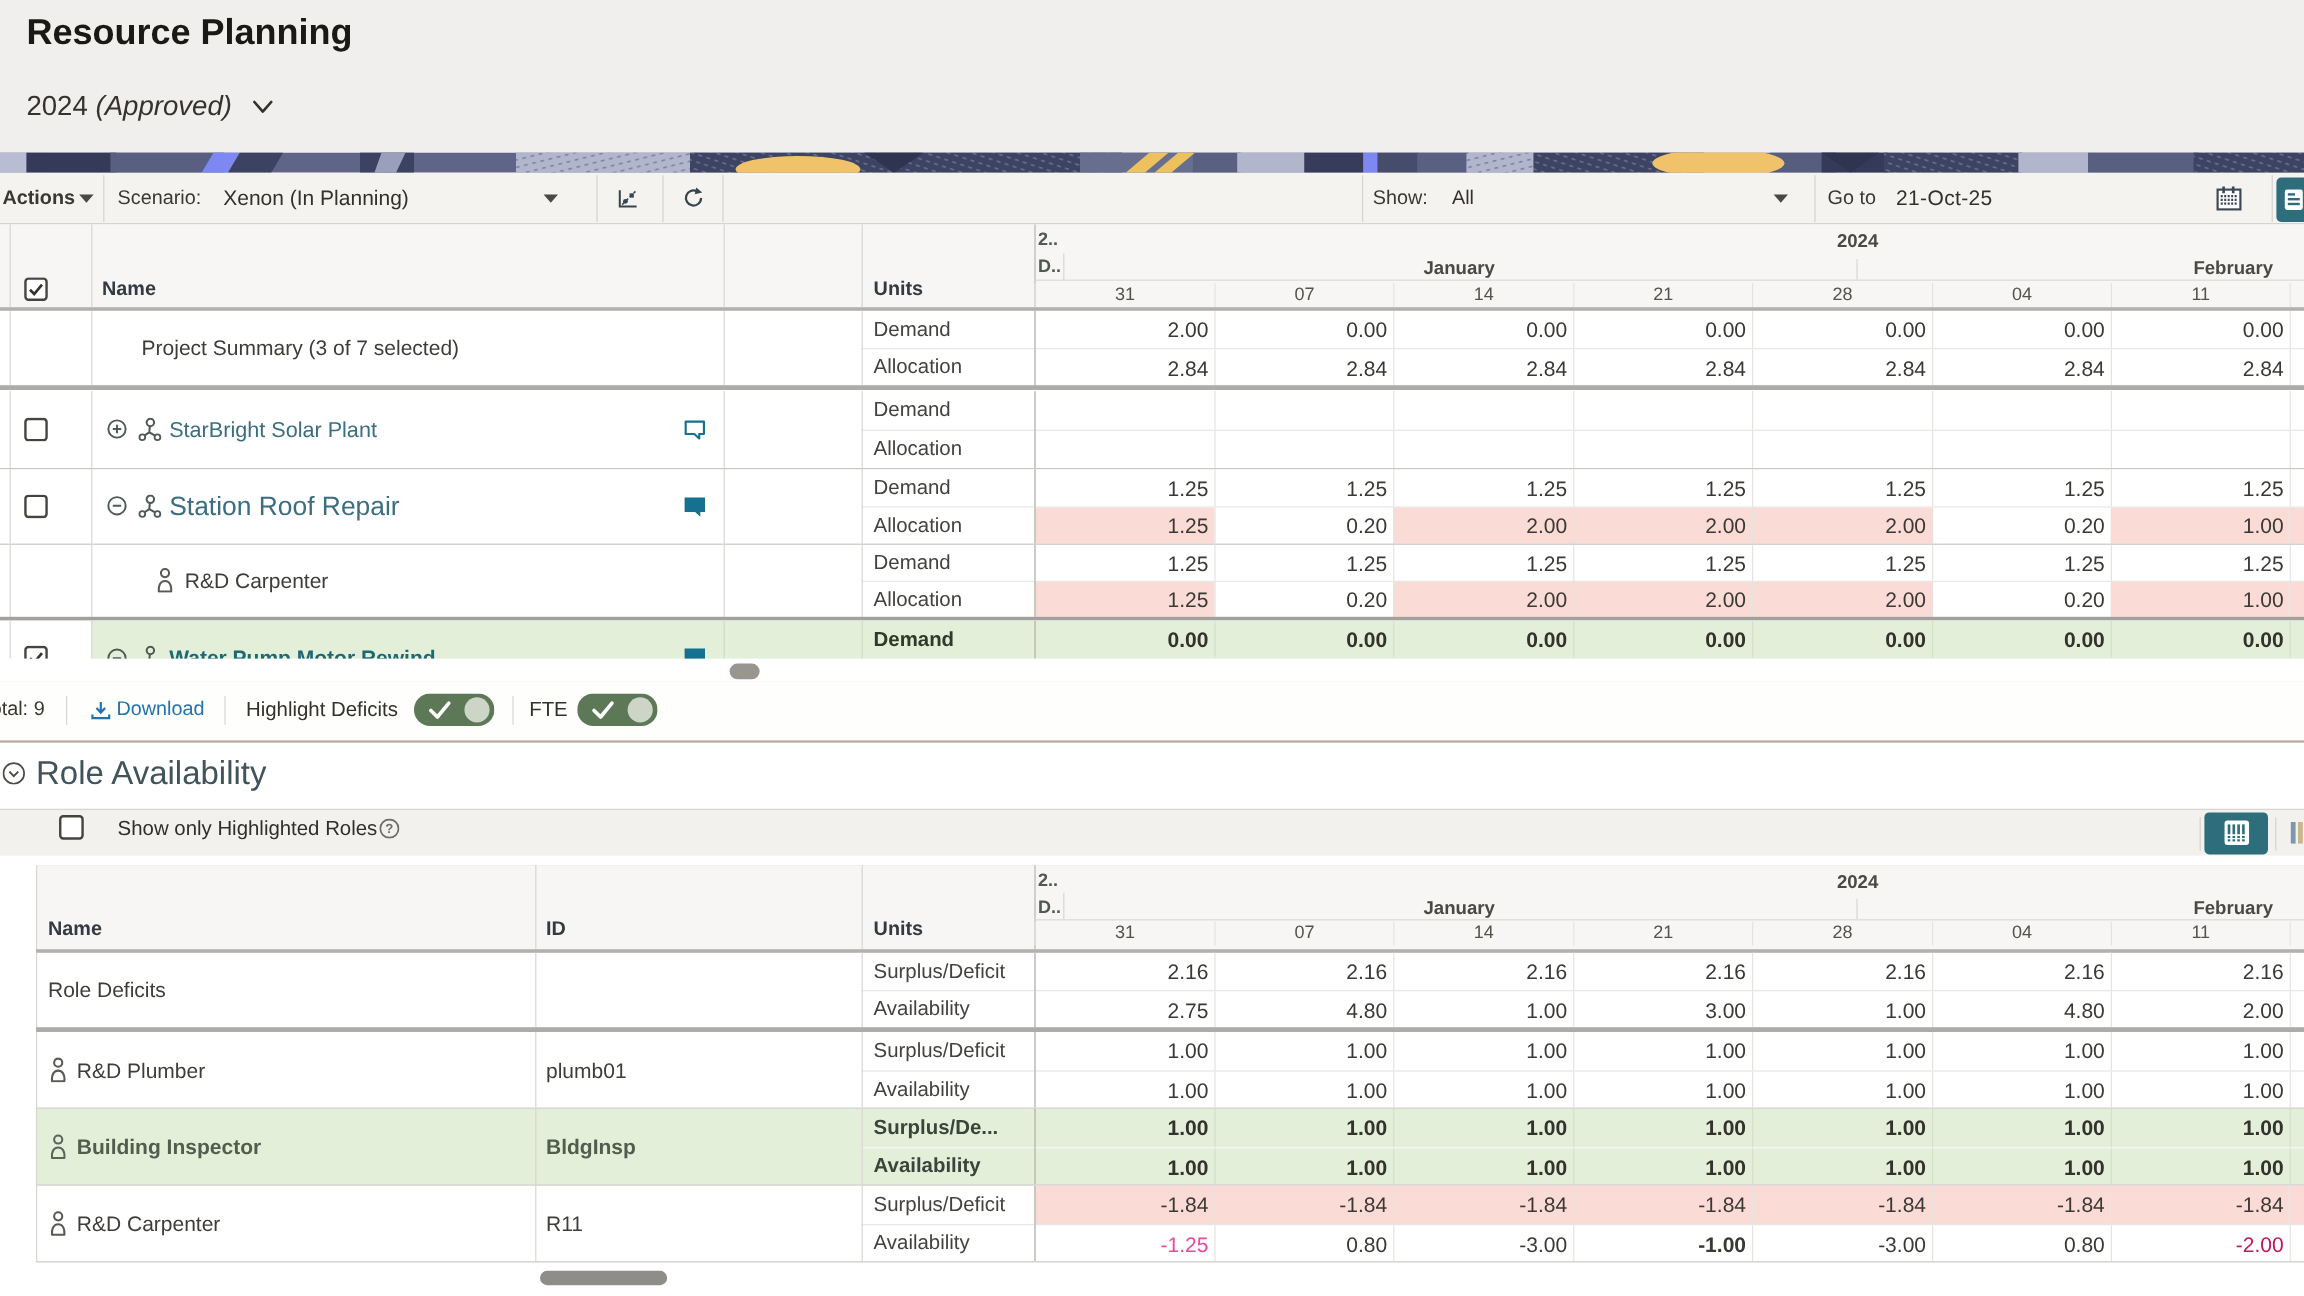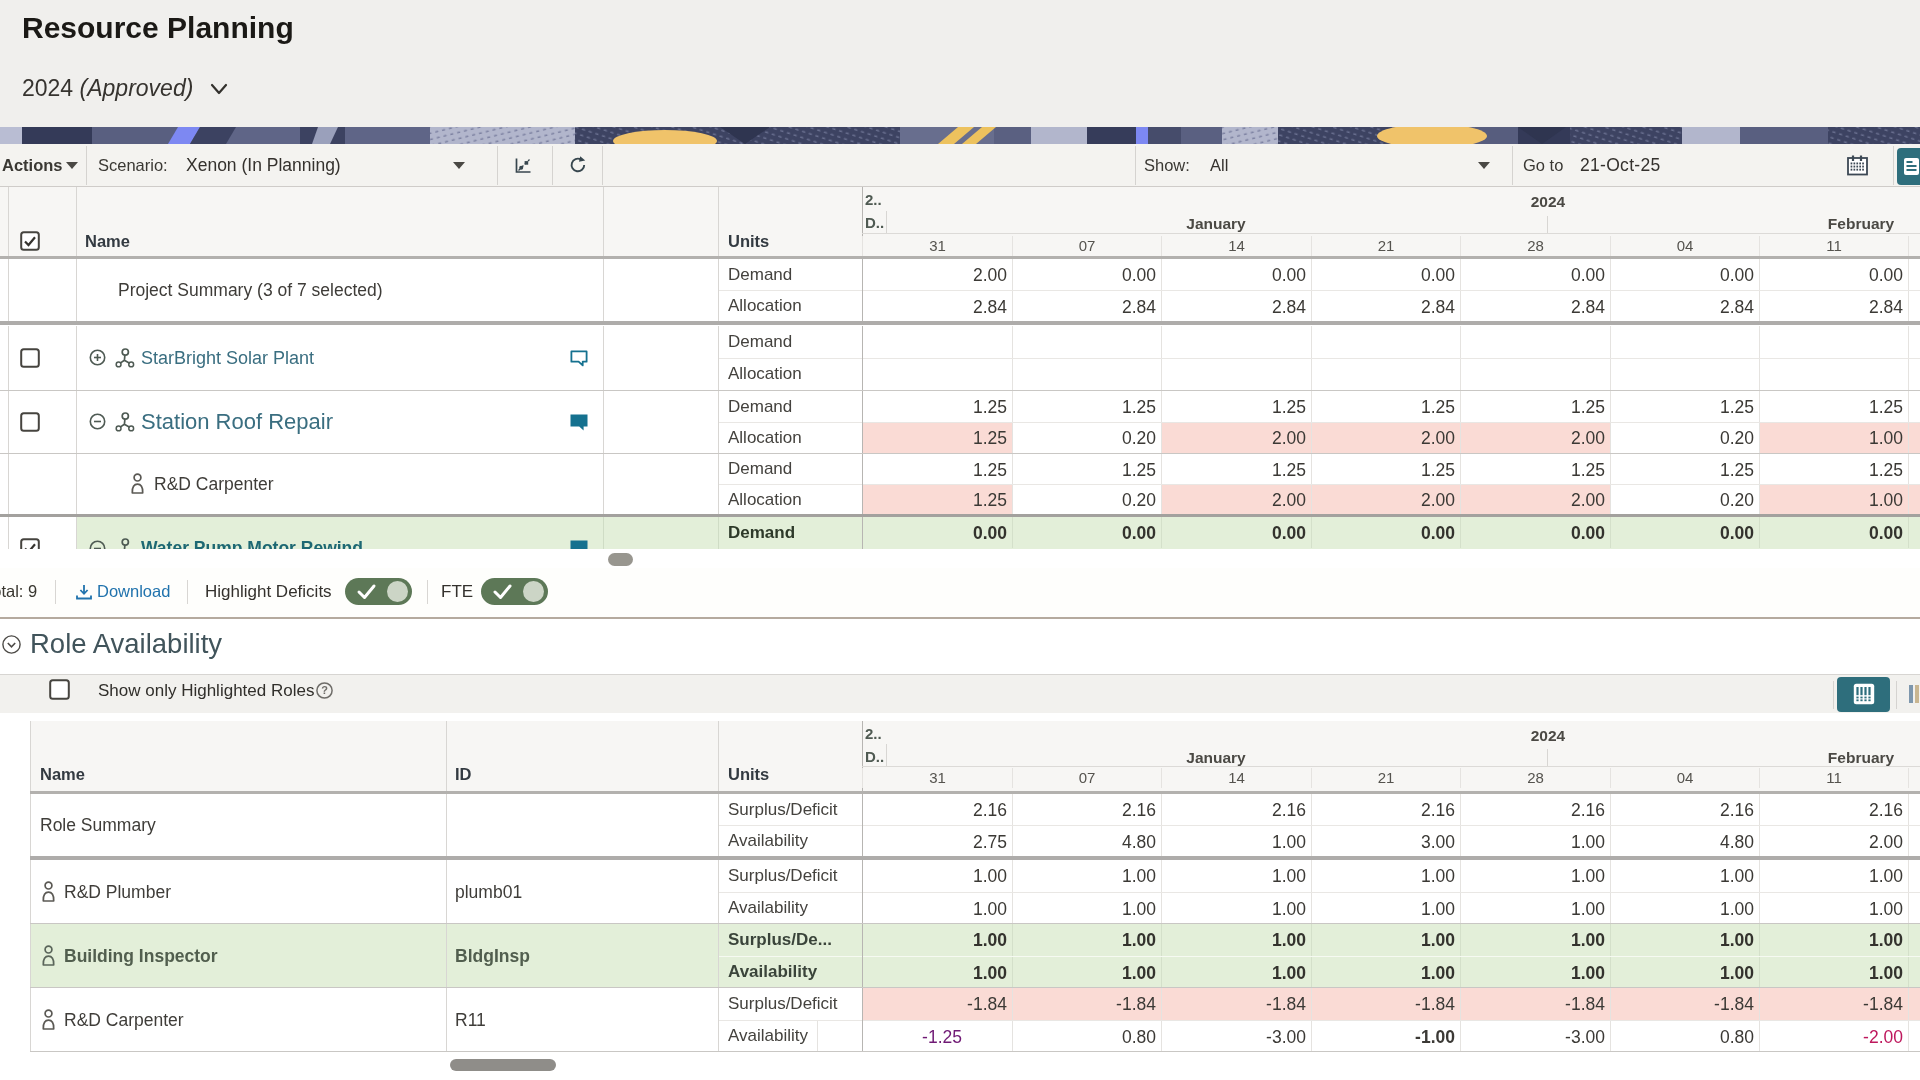--- a/index.html
+++ b/index.html
@@ -415,21 +415,21 @@
     <div style="position:absolute;left:1759px;top:794px;width:149px;height:31px;background:transparent;border-left:1px solid #e5e3e0;box-sizing:border-box;font-size:17.5px;color:#3b3935;font-weight:400;line-height:33px;text-align:right;padding-right:5px">2.16</div>
     <div style="position:absolute;left:1908px;top:794px;width:12px;height:31px;background:transparent;border-left:1px solid #e5e3e0;box-sizing:border-box"></div>
     <div style="position:absolute;left:862px;top:826px;width:150px;height:30px;background:transparent;border-left:1px solid #e5e3e0;box-sizing:border-box;font-size:17.5px;color:#3b3935;font-weight:400;line-height:32px;text-align:right;padding-right:5px">2.75</div>
     <div style="position:absolute;left:1012px;top:826px;width:149px;height:30px;background:transparent;border-left:1px solid #e5e3e0;box-sizing:border-box;font-size:17.5px;color:#3b3935;font-weight:400;line-height:32px;text-align:right;padding-right:5px">4.80</div>
     <div style="position:absolute;left:1161px;top:826px;width:150px;height:30px;background:transparent;border-left:1px solid #e5e3e0;box-sizing:border-box;font-size:17.5px;color:#3b3935;font-weight:400;line-height:32px;text-align:right;padding-right:5px">1.00</div>
     <div style="position:absolute;left:1311px;top:826px;width:149px;height:30px;background:transparent;border-left:1px solid #e5e3e0;box-sizing:border-box;font-size:17.5px;color:#3b3935;font-weight:400;line-height:32px;text-align:right;padding-right:5px">3.00</div>
     <div style="position:absolute;left:1460px;top:826px;width:150px;height:30px;background:transparent;border-left:1px solid #e5e3e0;box-sizing:border-box;font-size:17.5px;color:#3b3935;font-weight:400;line-height:32px;text-align:right;padding-right:5px">1.00</div>
     <div style="position:absolute;left:1610px;top:826px;width:149px;height:30px;background:transparent;border-left:1px solid #e5e3e0;box-sizing:border-box;font-size:17.5px;color:#3b3935;font-weight:400;line-height:32px;text-align:right;padding-right:5px">4.80</div>
     <div style="position:absolute;left:1759px;top:826px;width:149px;height:30px;background:transparent;border-left:1px solid #e5e3e0;box-sizing:border-box;font-size:17.5px;color:#3b3935;font-weight:400;line-height:32px;text-align:right;padding-right:5px">2.00</div>
     <div style="position:absolute;left:1908px;top:826px;width:12px;height:30px;background:transparent;border-left:1px solid #e5e3e0;box-sizing:border-box"></div>
-    <div style="position:absolute;top:813.0px;height:24px;line-height:24px;font-size:17.5px;color:#3f3d39;font-weight:400;white-space:nowrap;left:40px;">Role Summary</div>
+    <div style="position:absolute;top:813.0px;height:24px;line-height:24px;font-size:17.5px;color:#3f3d39;font-weight:400;white-space:nowrap;left:40px;">Role Deficits</div>
     <div style="position:absolute;left:30px;top:794px;width:1px;height:62px;background:#d8d6d3"></div>
     <div style="position:absolute;left:446px;top:794px;width:1px;height:62px;background:#d8d6d3"></div>
     <div style="position:absolute;left:718px;top:794px;width:1px;height:62px;background:#d8d6d3"></div>
     <div style="position:absolute;left:862px;top:794px;width:1px;height:62px;background:#b7b5b2"></div>
     <div style="position:absolute;left:30px;top:856px;width:1890px;height:4px;background:#aeacaa"></div>
     <div style="position:absolute;top:864.25px;height:23px;line-height:23px;font-size:17px;color:#44423e;font-weight:400;white-space:nowrap;left:728px;">Surplus/Deficit</div>
     <div style="position:absolute;top:895.75px;height:23px;line-height:23px;font-size:17px;color:#44423e;font-weight:400;white-space:nowrap;left:728px;">Availability</div>
     <div style="position:absolute;left:718px;top:892px;width:1202px;height:1px;background:#e9e7e4"></div>
     <div style="position:absolute;left:862px;top:860px;width:150px;height:31.5px;background:transparent;border-left:1px solid #e5e3e0;box-sizing:border-box;font-size:17.5px;color:#3b3935;font-weight:400;line-height:33.5px;text-align:right;padding-right:5px">1.00</div>
     <div style="position:absolute;left:1012px;top:860px;width:149px;height:31.5px;background:transparent;border-left:1px solid #e5e3e0;box-sizing:border-box;font-size:17.5px;color:#3b3935;font-weight:400;line-height:33.5px;text-align:right;padding-right:5px">1.00</div>
@@ -493,21 +493,21 @@
     <div style="position:absolute;top:1023.75px;height:23px;line-height:23px;font-size:17px;color:#44423e;font-weight:400;white-space:nowrap;left:728px;">Availability</div>
     <div style="position:absolute;left:718px;top:1020px;width:1202px;height:1px;background:#e9e7e4"></div>
     <div style="position:absolute;left:862px;top:988px;width:150px;height:31.5px;background:#fadbd5;border-left:1px solid #e5e3e0;box-sizing:border-box;font-size:17.5px;color:#3b3935;font-weight:400;line-height:33.5px;text-align:right;padding-right:5px">-1.84</div>
     <div style="position:absolute;left:1012px;top:988px;width:149px;height:31.5px;background:#fadbd5;border-left:1px solid #e5e3e0;box-sizing:border-box;font-size:17.5px;color:#3b3935;font-weight:400;line-height:33.5px;text-align:right;padding-right:5px">-1.84</div>
     <div style="position:absolute;left:1161px;top:988px;width:150px;height:31.5px;background:#fadbd5;border-left:1px solid #e5e3e0;box-sizing:border-box;font-size:17.5px;color:#3b3935;font-weight:400;line-height:33.5px;text-align:right;padding-right:5px">-1.84</div>
     <div style="position:absolute;left:1311px;top:988px;width:149px;height:31.5px;background:#fadbd5;border-left:1px solid #e5e3e0;box-sizing:border-box;font-size:17.5px;color:#3b3935;font-weight:400;line-height:33.5px;text-align:right;padding-right:5px">-1.84</div>
     <div style="position:absolute;left:1460px;top:988px;width:150px;height:31.5px;background:#fadbd5;border-left:1px solid #e5e3e0;box-sizing:border-box;font-size:17.5px;color:#3b3935;font-weight:400;line-height:33.5px;text-align:right;padding-right:5px">-1.84</div>
     <div style="position:absolute;left:1610px;top:988px;width:149px;height:31.5px;background:#fadbd5;border-left:1px solid #e5e3e0;box-sizing:border-box;font-size:17.5px;color:#3b3935;font-weight:400;line-height:33.5px;text-align:right;padding-right:5px">-1.84</div>
     <div style="position:absolute;left:1759px;top:988px;width:149px;height:31.5px;background:#fadbd5;border-left:1px solid #e5e3e0;box-sizing:border-box;font-size:17.5px;color:#3b3935;font-weight:400;line-height:33.5px;text-align:right;padding-right:5px">-1.84</div>
     <div style="position:absolute;left:1908px;top:988px;width:12px;height:31.5px;background:#fadbd5;border-left:1px solid #e5e3e0;box-sizing:border-box"></div>
-    <div style="position:absolute;left:817px;top:1020.5px;width:150px;height:30.5px;background:transparent;border-left:1px solid #e5e3e0;box-sizing:border-box;font-size:17.5px;color:#701a75;font-weight:400;line-height:32.5px;text-align:right;padding-right:5px">-1.25</div>
+    <div style="position:absolute;left:862px;top:1020.5px;width:150px;height:30.5px;background:transparent;border-left:1px solid #e5e3e0;box-sizing:border-box;font-size:17.5px;color:#ec4899;font-weight:400;line-height:32.5px;text-align:right;padding-right:5px">-1.25</div>
     <div style="position:absolute;left:1012px;top:1020.5px;width:149px;height:30.5px;background:transparent;border-left:1px solid #e5e3e0;box-sizing:border-box;font-size:17.5px;color:#3b3935;font-weight:400;line-height:32.5px;text-align:right;padding-right:5px">0.80</div>
     <div style="position:absolute;left:1161px;top:1020.5px;width:150px;height:30.5px;background:transparent;border-left:1px solid #e5e3e0;box-sizing:border-box;font-size:17.5px;color:#3b3935;font-weight:400;line-height:32.5px;text-align:right;padding-right:5px">-3.00</div>
     <div style="position:absolute;left:1311px;top:1020.5px;width:149px;height:30.5px;background:transparent;border-left:1px solid #e5e3e0;box-sizing:border-box;font-size:17.5px;color:#3b3935;font-weight:700;line-height:32.5px;text-align:right;padding-right:5px">-1.00</div>
     <div style="position:absolute;left:1460px;top:1020.5px;width:150px;height:30.5px;background:transparent;border-left:1px solid #e5e3e0;box-sizing:border-box;font-size:17.5px;color:#3b3935;font-weight:400;line-height:32.5px;text-align:right;padding-right:5px">-3.00</div>
     <div style="position:absolute;left:1610px;top:1020.5px;width:149px;height:30.5px;background:transparent;border-left:1px solid #e5e3e0;box-sizing:border-box;font-size:17.5px;color:#3b3935;font-weight:400;line-height:32.5px;text-align:right;padding-right:5px">0.80</div>
     <div style="position:absolute;left:1759px;top:1020.5px;width:149px;height:30.5px;background:transparent;border-left:1px solid #e5e3e0;box-sizing:border-box;font-size:17.5px;color:#be185d;font-weight:400;line-height:32.5px;text-align:right;padding-right:5px">-2.00</div>
     <div style="position:absolute;left:1908px;top:1020.5px;width:12px;height:30.5px;background:transparent;border-left:1px solid #e5e3e0;box-sizing:border-box"></div>
     <svg style="position:absolute;left:42px;top:1009.0px;" width="13" height="21" viewBox="0 0 13 21">
       <circle cx="6.5" cy="4.6" r="3.4" fill="none" stroke="#5b5954" stroke-width="1.7"></circle>
       <path d="M1.3 20 C0.9 13.8 3.3 11.2 6.5 11.2 C9.7 11.2 12.1 13.8 11.7 20 Z" fill="none" stroke="#5b5954" stroke-width="1.7" stroke-linejoin="round"></path>

